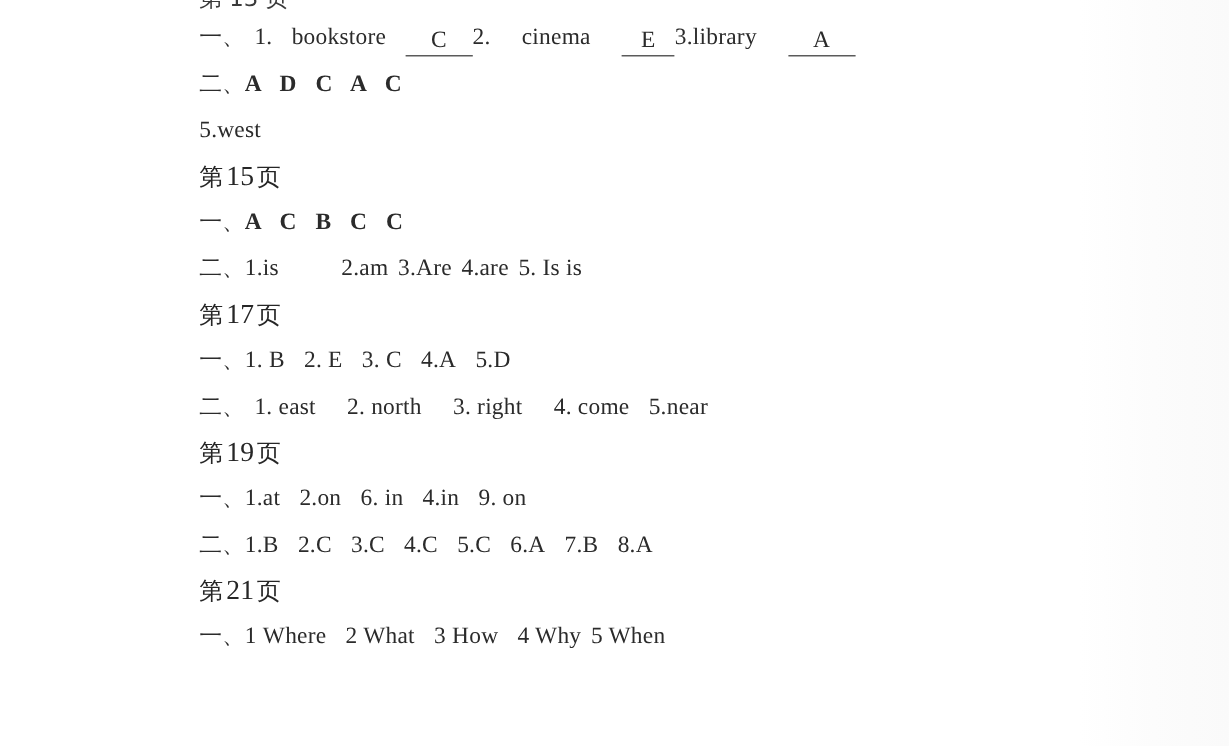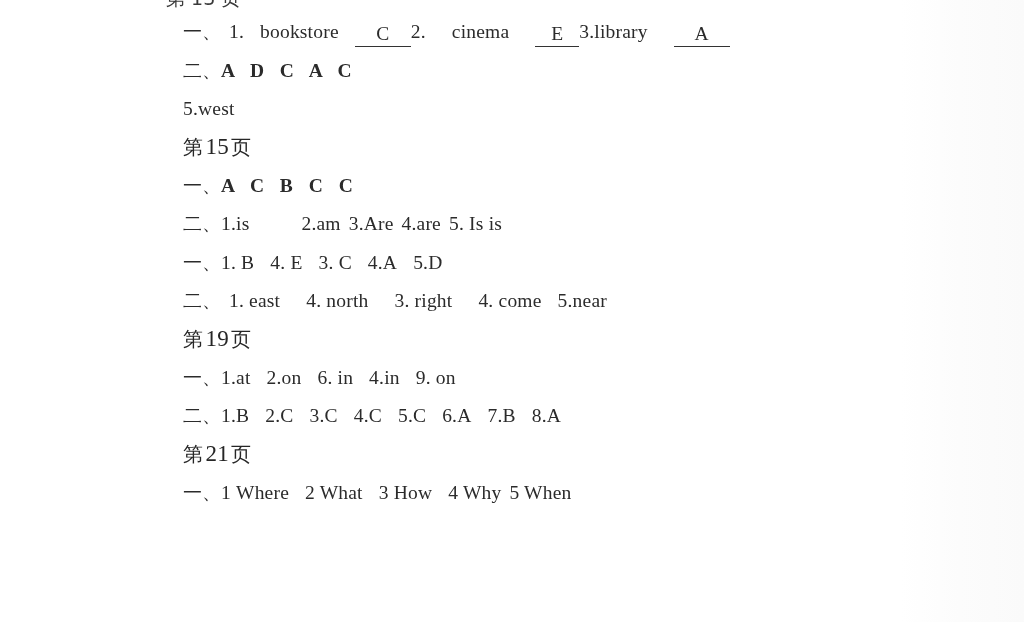--- a/index.html
+++ b/index.html
@@ -33,21 +33,20 @@
     left: 166px;
     top: -26px;
     width: 820px;
   }
   .line {
     height: 38.4px;
     line-height: 38.4px;
     white-space: nowrap;
     font-size: 20px;
     letter-spacing: 0.2px;
-    margin-left: 17px;
   }
   
   .page-head {
     font-family: "DejaVu Sans", "Liberation Sans", sans-serif;
     font-size: 19px;
     font-weight: 500;
     color: #262626;
   }
   .page-head .cjk {
     font-size: 20px;
@@ -130,27 +129,30 @@
     </div>
 
     <div class="line">
       <span class="idx">一、</span><span class="ans spaced-caps">A C B C C</span>
     </div>
 
     <div class="line">
       <span class="idx">二、</span><span class="ans">1.is</span><span class="sp-xxl"></span><span class="ans">2.am</span><span class="sp-sm"></span><span class="ans">3.Are</span><span class="sp-sm"></span><span class="ans">4.are</span><span class="sp-sm"></span><span class="ans">5. Is is</span>
     </div>
 
-
-    <div class="line">
-      <span class="idx">一、</span><span class="ans">1. B</span><span class="sp-md"></span><span class="ans">4. E</span><span class="sp-md"></span><span class="ans">3. C</span><span class="sp-md"></span><span class="ans">4.A</span><span class="sp-md"></span><span class="ans">5.D</span>
+    <div class="line page-head">
+      <span class="cjk">第</span><span class="num">17</span><span class="cjk">页</span>
     </div>
 
     <div class="line">
-      <span class="idx">二、</span><span class="sp-sm"></span><span class="ans">1. east</span><span class="sp-lg"></span><span class="ans">4. north</span><span class="sp-lg"></span><span class="ans">3. right</span><span class="sp-lg"></span><span class="ans">4. come</span><span class="sp-md"></span><span class="ans">5.near</span>
+      <span class="idx">一、</span><span class="ans">1. B</span><span class="sp-md"></span><span class="ans">2. E</span><span class="sp-md"></span><span class="ans">3. C</span><span class="sp-md"></span><span class="ans">4.A</span><span class="sp-md"></span><span class="ans">5.D</span>
+    </div>
+
+    <div class="line">
+      <span class="idx">二、</span><span class="sp-sm"></span><span class="ans">1. east</span><span class="sp-lg"></span><span class="ans">2. north</span><span class="sp-lg"></span><span class="ans">3. right</span><span class="sp-lg"></span><span class="ans">4. come</span><span class="sp-md"></span><span class="ans">5.near</span>
     </div>
 
     <div class="line page-head">
       <span class="cjk">第</span><span class="num">19</span><span class="cjk">页</span>
     </div>
 
     <div class="line">
       <span class="idx">一、</span><span class="ans">1.at</span><span class="sp-md"></span><span class="ans">2.on</span><span class="sp-md"></span><span class="ans">6. in</span><span class="sp-md"></span><span class="ans">4.in</span><span class="sp-md"></span><span class="ans">9. on</span>
     </div>
 

